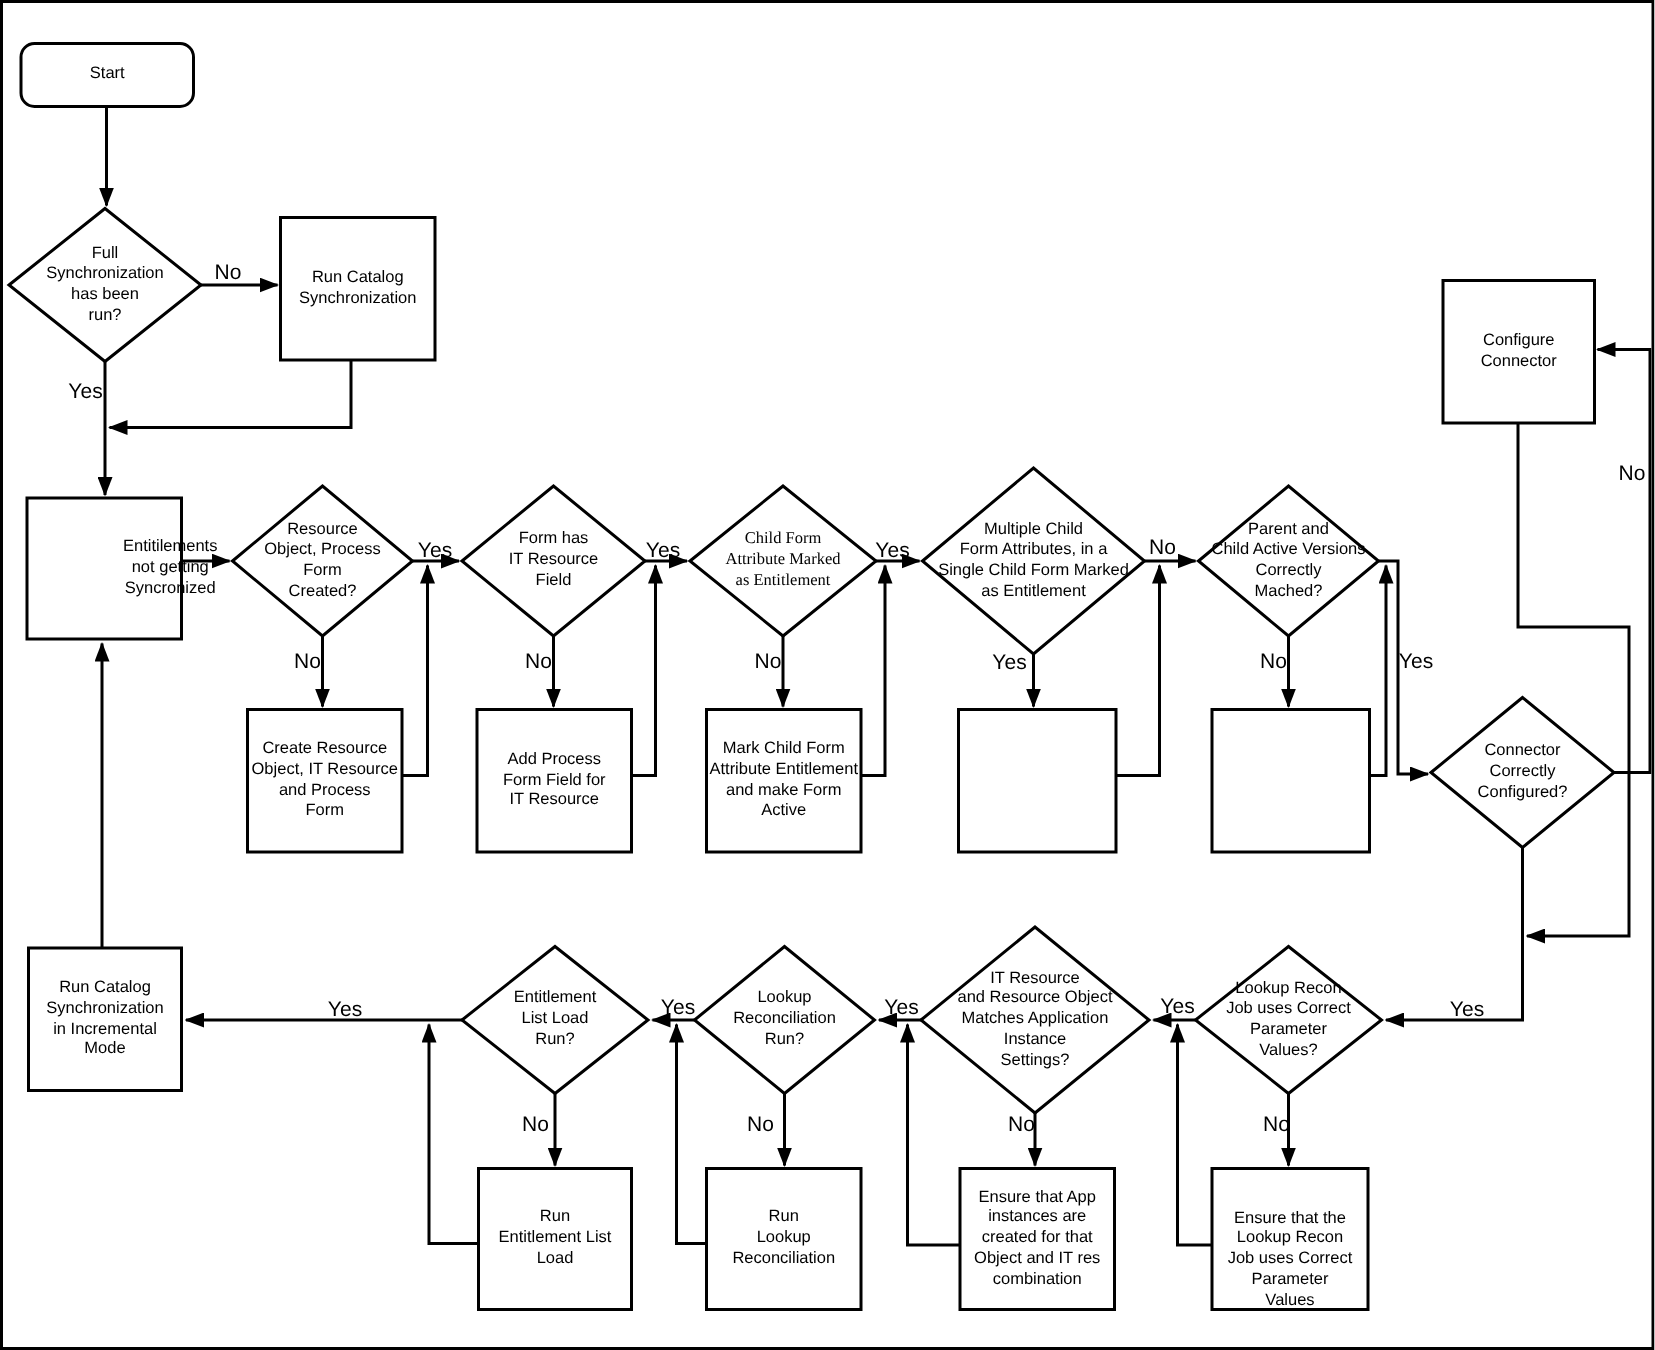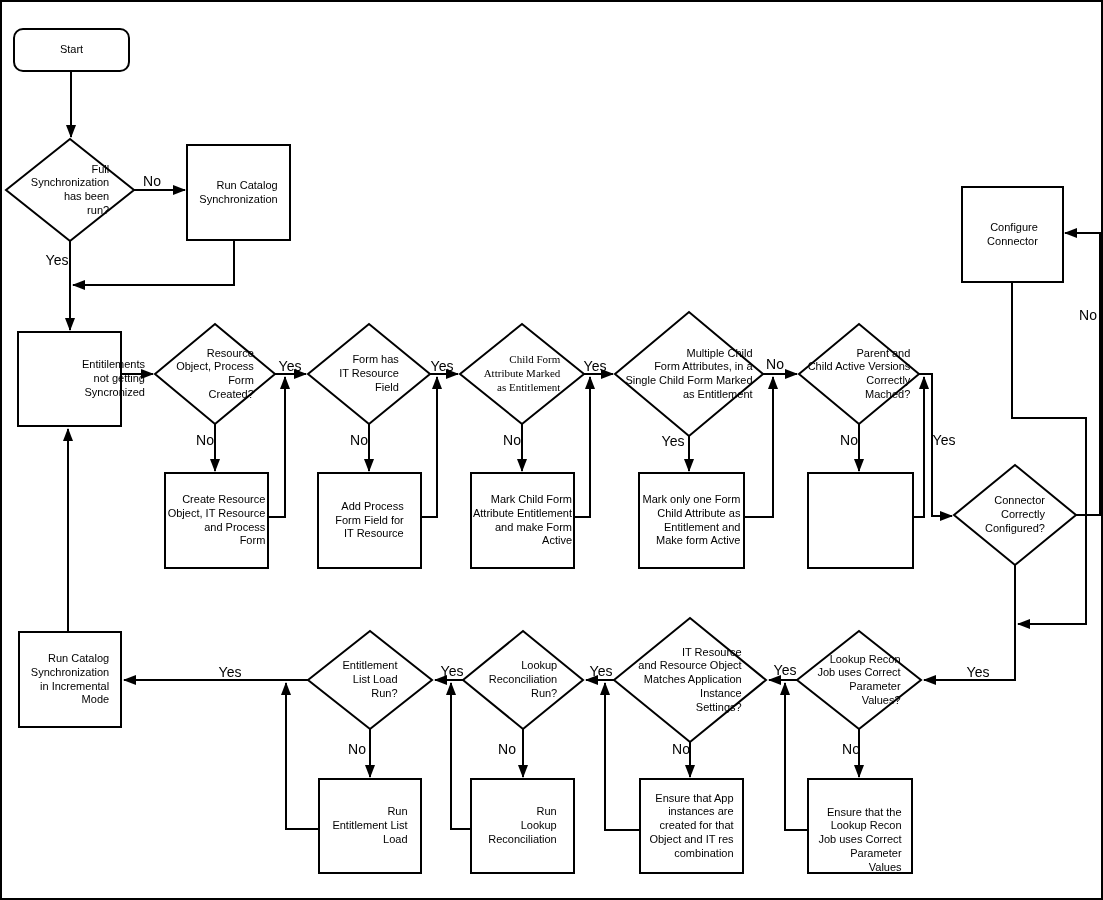--- a/index.html
+++ b/index.html
@@ -13,21 +13,21 @@
     font-family: "Liberation Sans", sans-serif;
     color: #000000;
     overflow: hidden;
   }
   #wires { position: absolute; left: 0; top: 0; }
   .node-label {
     position: absolute;
     display: flex;
     align-items: center;
     justify-content: center;
-    text-align: right;
+    text-align: center;
     white-space: pre-line;
     font-size: 11px;
     line-height: 1.25;
   }
   .edge-label {
     position: absolute;
     transform: translate(-50%, -50%);
     font-size: 14px;
     line-height: 1;
     white-space: nowrap;
@@ -145,24 +145,20 @@
 Object, IT Resource
 and Process
 Form</div>
   <div class="node-label" style="left:316px;top:471px;width:103px;height:95px;">Add Process
 Form Field for
 IT Resource</div>
   <div class="node-label" style="left:466px;top:471px;width:109px;height:95px;">Mark Child Form
 Attribute Entitlement
 and make Form
 Active</div>
-  <div class="node-label" style="left:634px;top:471px;width:111px;height:95px;">Mark only one Form
-Child Attribute as
-Entitlement and
-Make form Active</div>
   <div class="node-label" style="left:960px;top:185px;width:101px;height:95px;">Configure
 Connector</div>
   <div class="node-label" style="left:958px;top:478px;width:110px;height:70px;">Connector
 Correctly
 Configured?</div>
   <div class="node-label" style="left:17px;top:630px;width:102px;height:95px;">Run Catalog
 Synchronization
 in Incremental
 Mode</div>
   <div class="node-label" style="left:318px;top:643px;width:100px;height:70px;">Entitlement

